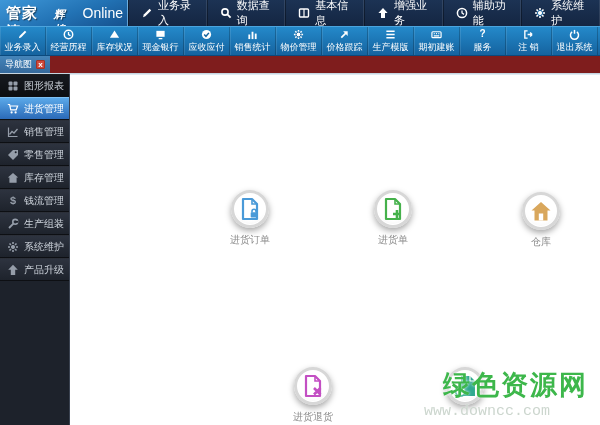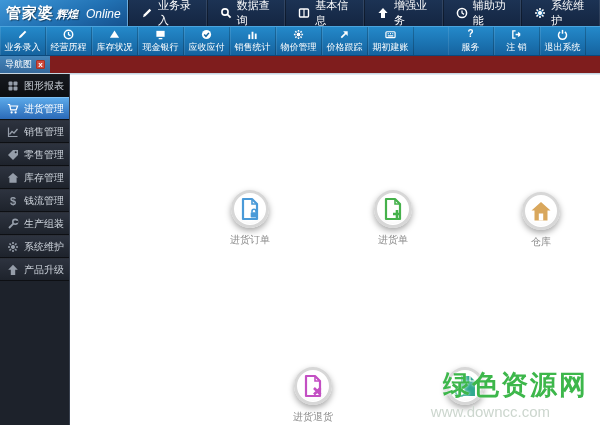--- a/index.html
+++ b/index.html
@@ -6,21 +6,21 @@
   html,body { width:600px; height:425px; overflow:hidden; }
   body { font-family:"Liberation Sans", sans-serif; background:#fff; }
   .app { width:600px; height:425px; display:flex; flex-direction:column; }
 
   
   .topbar { height:26px; background:linear-gradient(180deg,#1c3354,#142642); display:flex; align-items:stretch; flex:none; }
   .logo { width:128px; flex:none; background:linear-gradient(160deg,#3e97d8 0%,#2272b4 55%,#15518e 100%);
           color:#fff; display:flex; align-items:baseline; padding:4px 4px 6px 6px; border-right:1px solid rgba(255,255,255,.25); }
   .brand { font-size:15px; font-weight:bold; letter-spacing:1px; text-shadow:1px 1px 1px rgba(0,0,0,.5); }
   .brand-edition { font-size:11px; font-weight:bold; font-style:italic; margin-left:2px; text-shadow:1px 1px 1px rgba(0,0,0,.5); }
-  .brand-online { font-size:12px; font-style:italic; margin-left:8px; }
+  .brand-online { font-size:14px; margin-left:8px; }
   .topmenu { display:flex; flex:1; }
   .topmenu-item { display:flex; align-items:center; gap:5px; padding:0 12px; color:#fff; font-size:11px;
                   border-right:1px solid rgba(255,255,255,.10); border-left:1px solid rgba(0,0,0,.35); cursor:default; }
   .tm-icon { width:12px; height:12px; display:inline-flex; }
   .tm-icon svg { width:12px; height:12px; }
 
   
   .toolbar { height:30px; flex:none; background:linear-gradient(180deg,#2489ca,#15639f);
              border-top:1px solid #4ba4dd; border-bottom:1px solid #0b4a7e; display:flex; }
   .tool { width:46px; flex:none; display:flex; flex-direction:column; align-items:center; justify-content:center; gap:1px;
@@ -33,21 +33,21 @@
   .toolbar-pad { width:14px; flex:none; }
 
   
   .tabbar { height:18px; flex:none; background:#7f1d1d; border-bottom:1px solid #c6d5e1; display:flex; }
   .tab { background:linear-gradient(180deg,#4585ba,#35699c); color:#fff; font-size:9px; display:flex; align-items:center;
          gap:4px; padding:0 5px; cursor:default; }
   .tab-close { width:9px; height:9px; background:#cf4a3c; border:1px solid #a33225; border-radius:1px; color:#fff;
                font-size:8px; line-height:7px; text-align:center; font-weight:bold; cursor:pointer; }
 
   
-  .content { flex:1; display:flex; min-height:0; }
+  .content { flex:1; display:flex; min-height:0;font-family:Liberation Mono, monospace; }
   .sidebar { width:70px; flex:none; background:#1d222b; display:flex; flex-direction:column; border-right:1px solid #3a4250; }
   .side-item { height:23px; flex:none; display:flex; align-items:center; gap:5px; padding-left:7px;
                background:linear-gradient(180deg,#2d333f,#1e232c); border-bottom:1px solid #0d0f13;
                border-top:1px solid rgba(255,255,255,.06); color:#ccd2da; font-size:10px; white-space:nowrap; cursor:pointer; }
   .side-item.dark { background:linear-gradient(180deg,#16191f,#0c0e11); }
   .side-item.active { background:linear-gradient(180deg,#5ba9e9,#2b6ab8); color:#fff; border-top:1px solid #7fc0f2; }
   .side-icon { width:12px; height:12px; flex:none; display:inline-flex; color:#959da9; }
   .side-icon svg { width:12px; height:12px; }
   .side-item.active .side-icon { color:#fff; }
   .side-dollar { font-size:11px; font-weight:bold; line-height:12px; width:12px; text-align:center; }
@@ -208,20 +208,28 @@
           <svg viewBox="0 0 12 12">
             <path d="M2.5 9.5 L8 4" stroke="#fff" stroke-width="1.8"></path>
             <path d="M4.5 2.5 H9.5 V7.5 Z" fill="#fff"></path>
           </svg>
         </span>
       <span class="tool-label">价格跟踪</span>
     </div>
     <div class="tool">
       <span class="tool-icon">
           <svg viewBox="0 0 12 12">
+            <path d="M1.5 2.5 H10.5 M1.5 6 H10.5 M1.5 9.5 H10.5" stroke="#fff" stroke-width="1.8"></path>
+          </svg>
+        </span>
+      <span class="tool-label">生产模版</span>
+    </div>
+    <div class="tool">
+      <span class="tool-icon">
+          <svg viewBox="0 0 12 12">
             <rect x="1" y="3" width="10" height="6.5" rx="1" fill="none" stroke="#fff" stroke-width="1.3"></rect>
             <path d="M3 5 H4 M5.5 5 H6.5 M8 5 H9 M3 7.5 H9" stroke="#fff" stroke-width="1.2"></path>
           </svg>
         </span>
       <span class="tool-label">期初建账</span>
     </div>
     <div class="toolbar-gap"></div>
     <div class="tool">
       <span class="tool-icon">
           <span class="tool-q">?</span>

